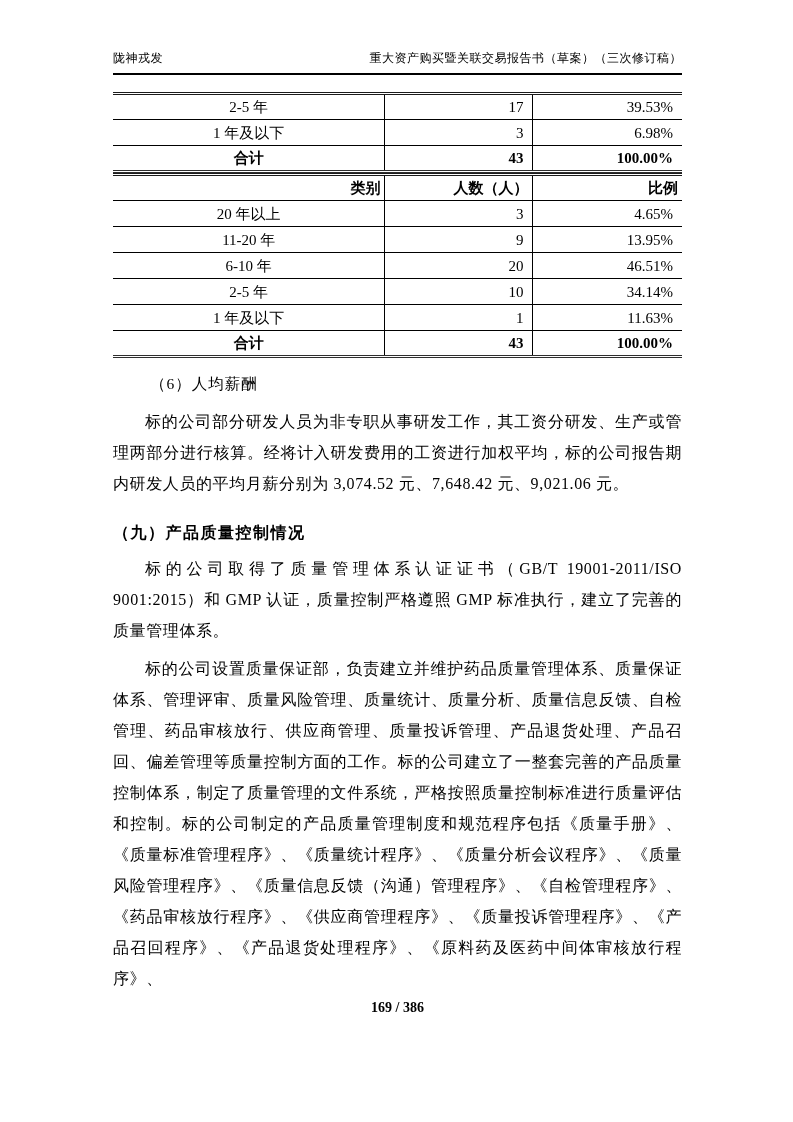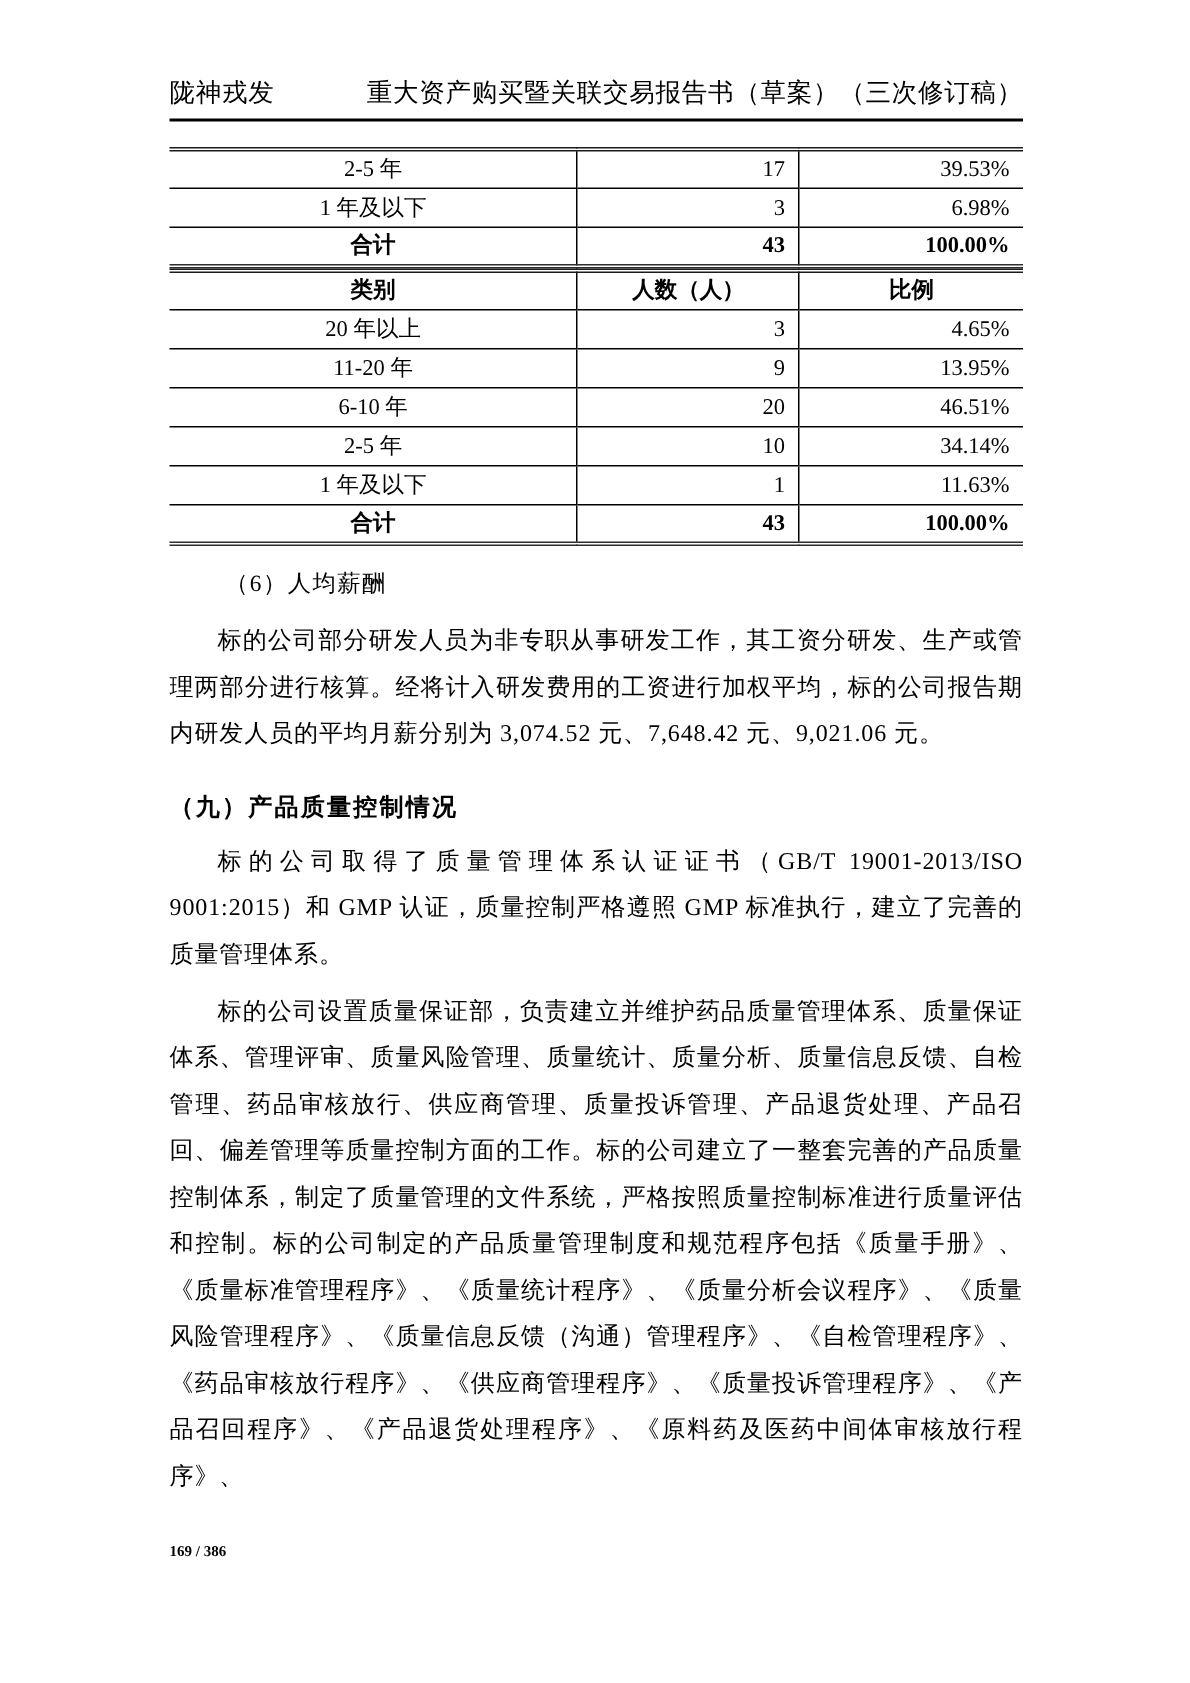--- a/index.html
+++ b/index.html
@@ -13,21 +13,21 @@
   }
   .page {
     width: 793px; height: 1122px;
     padding: 50px 111px 0 113px;
   }
   
   .doc-header {
     display: flex;
     justify-content: space-between;
     align-items: flex-end;
-    font-size: 17px;
+    font-size: 12px;
     letter-spacing: 0.5px;
     padding-bottom: 6px;
     border-bottom: 2px solid #000;
   }
   
   table.report-table {
     width: 100%;
     border-collapse: collapse;
     table-layout: fixed;
     border-top: 3px double #1b1b1b;
@@ -39,21 +39,21 @@
   col.c2 { width: 26.0%; }
   col.c3 { width: 26.2%; }
   .report-table th, .report-table td {
     height: 26px;
     line-height: 20px;
     padding: 2px 4px;
     vertical-align: middle;
   }
   .report-table th {
     font-weight: bold;
-    text-align: center;
+    text-align: right;
     border-bottom: 1.5px solid #000;
   }
   .report-table th + th, .report-table td + td { border-left: 1px solid #000; }
   .report-table tbody tr + tr td { border-top: 1px solid #000; }
   .report-table td:nth-child(1) { text-align: center; }
   .report-table td:nth-child(2),
   .report-table td:nth-child(3) { text-align: right; padding-right: 9px; }
   .report-table tbody tr:last-child td { font-weight: bold; }
   
   .numbered-sub {
@@ -82,24 +82,24 @@
   }
   .sub-point {
     font-size: 16px;
     letter-spacing: 1px;
     padding-left: 44px;
     margin-top: 21px;
     line-height: 22px;
   }
   
   .page-footer {
-    margin-top: 29px;
-    text-align: left;
+    margin-top: 6px;
+    text-align: center;
     font-weight: bold;
-    font-size: 10px;
+    font-size: 14px;
   }
 </style>
 </head>
 <body>
 
 <div class="page">
 
   <div class="doc-header">
     <span>陇神戎发</span>
     <span>重大资产购买暨关联交易报告书（草案）（三次修订稿）</span>
@@ -178,19 +178,19 @@
       </tbody>
   </table>
 
   <p class="numbered-sub">（6）人均薪酬</p>
 
   <p class="body-para">标的公司部分研发人员为非专职从事研发工作，其工资分研发、生产或管理两部分进行核算。经将计入研发费用的工资进行加权平均，标的公司报告期内研发人员的平均月薪分别为 3,074.52 元、7,648.42 元、9,021.06 元。</p>
 
   <h2 class="main-heading">（九）产品质量控制情况</h2>
 
 
-  <p class="body-para">标的公司取得了质量管理体系认证证书（GB/T 19001-2013/ISO 9001:2015）和 GMP 认证，质量控制严格遵照 GMP 标准执行，建立了完善的质量管理体系。</p>
+  <p class="body-para">标的公司取得了质量管理体系认证证书（GB/T 19001-2011/ISO 9001:2015）和 GMP 认证，质量控制严格遵照 GMP 标准执行，建立了完善的质量管理体系。</p>
 
   <p class="body-para">标的公司设置质量保证部，负责建立并维护药品质量管理体系、质量保证体系、管理评审、质量风险管理、质量统计、质量分析、质量信息反馈、自检管理、药品审核放行、供应商管理、质量投诉管理、产品退货处理、产品召回、偏差管理等质量控制方面的工作。标的公司建立了一整套完善的产品质量控制体系，制定了质量管理的文件系统，严格按照质量控制标准进行质量评估和控制。标的公司制定的产品质量管理制度和规范程序包括《质量手册》、《质量标准管理程序》、《质量统计程序》、《质量分析会议程序》、《质量风险管理程序》、《质量信息反馈（沟通）管理程序》、《自检管理程序》、《药品审核放行程序》、《供应商管理程序》、《质量投诉管理程序》、《产品召回程序》、《产品退货处理程序》、《原料药及医药中间体审核放行程序》、</p>
 
   <div class="page-footer">169 / 386</div>
 
 </div>
 
 </body></html>

